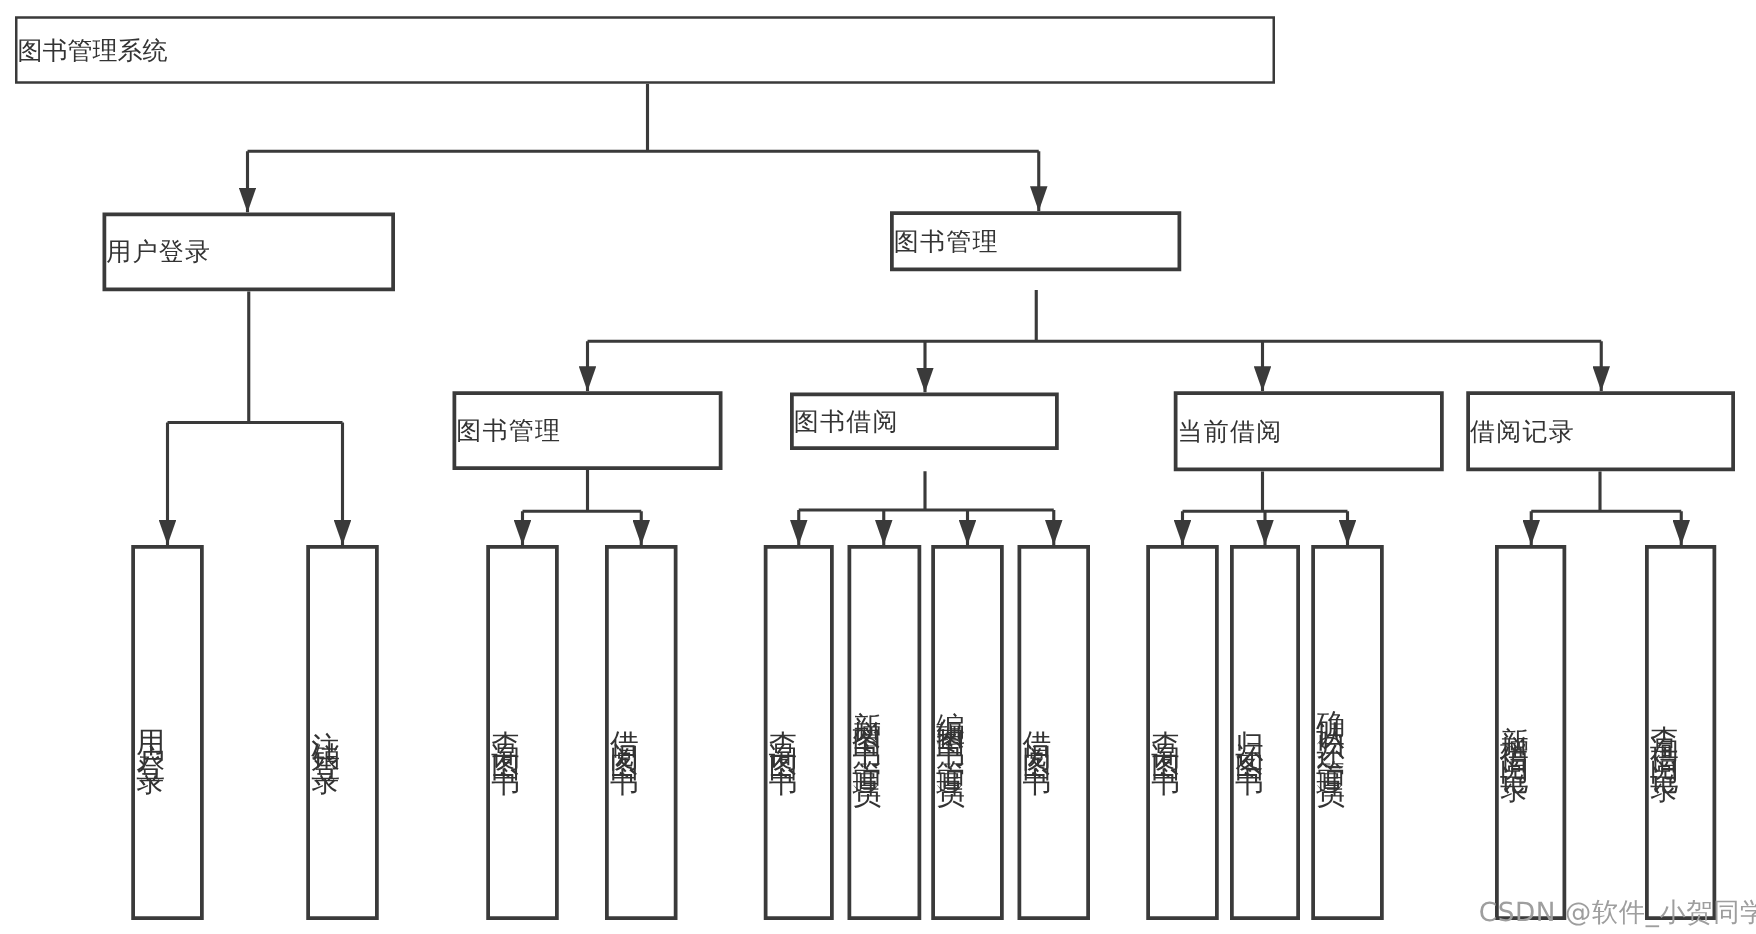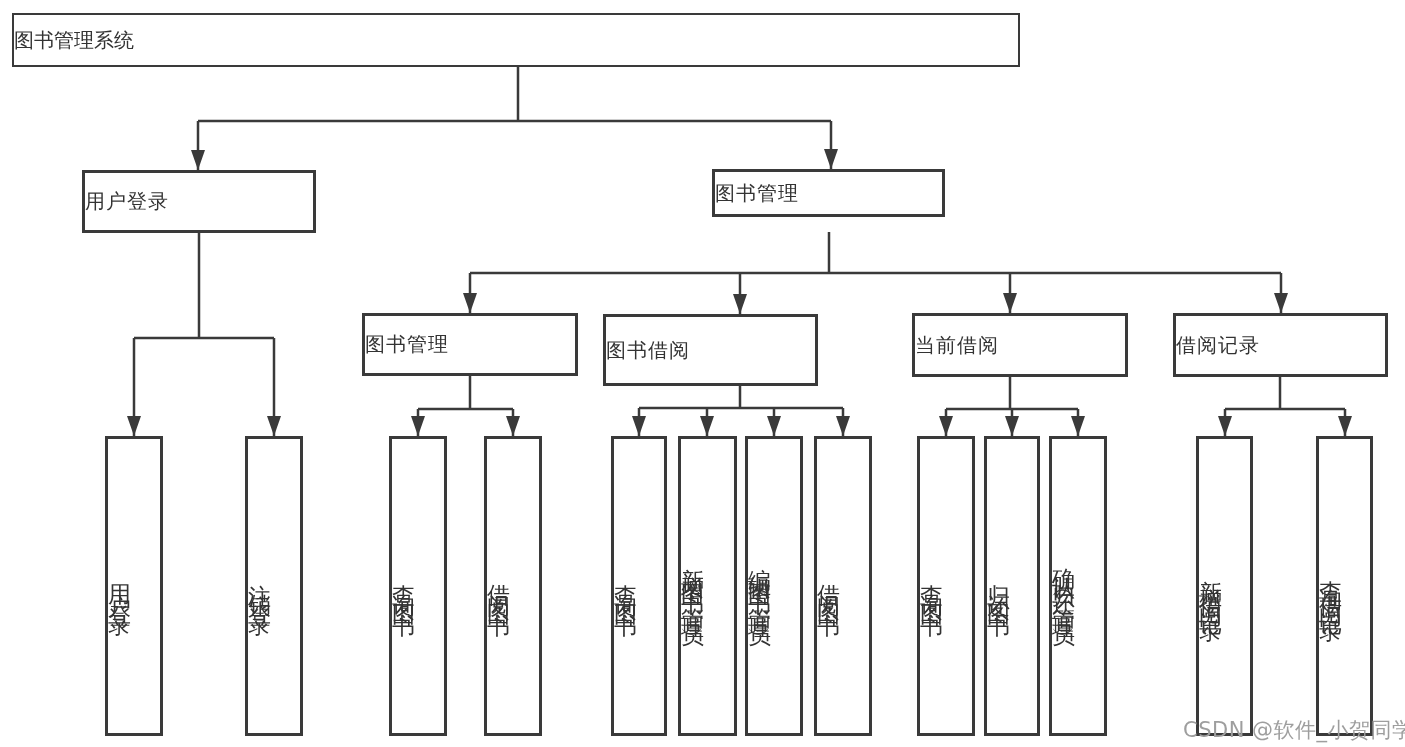--- a/index.html
+++ b/index.html
@@ -118,24 +118,24 @@
   <div class="node h" style="left:82px;top:170px;width:234px;height:63px">
     <span>用户登录</span>
   </div>
   <div class="node h" style="left:712px;top:169px;width:233px;height:48px">
     <span>图书管理</span>
   </div>
 
   <div class="node h" style="left:362px;top:313px;width:216px;height:63px">
     <span>图书管理</span>
   </div>
-  <div class="node h" style="left:603px;top:314px;width:215px;height:72px">
+  <div class="node h" style="left:632px;top:314px;width:215px;height:46px">
     <span>图书借阅</span>
   </div>
-  <div class="node h" style="left:912px;top:313px;width:216px;height:64px">
+  <div class="node h" style="left:939px;top:313px;width:216px;height:64px">
     <span>当前借阅</span>
   </div>
   <div class="node h" style="left:1173px;top:313px;width:215px;height:64px">
     <span>借阅记录</span>
   </div>
 
   <div class="node v" style="left:105px;top:436px;width:58px;height:300px">
     <span>用户登录</span>
   </div>
   <div class="node v" style="left:245px;top:436px;width:58px;height:300px">

